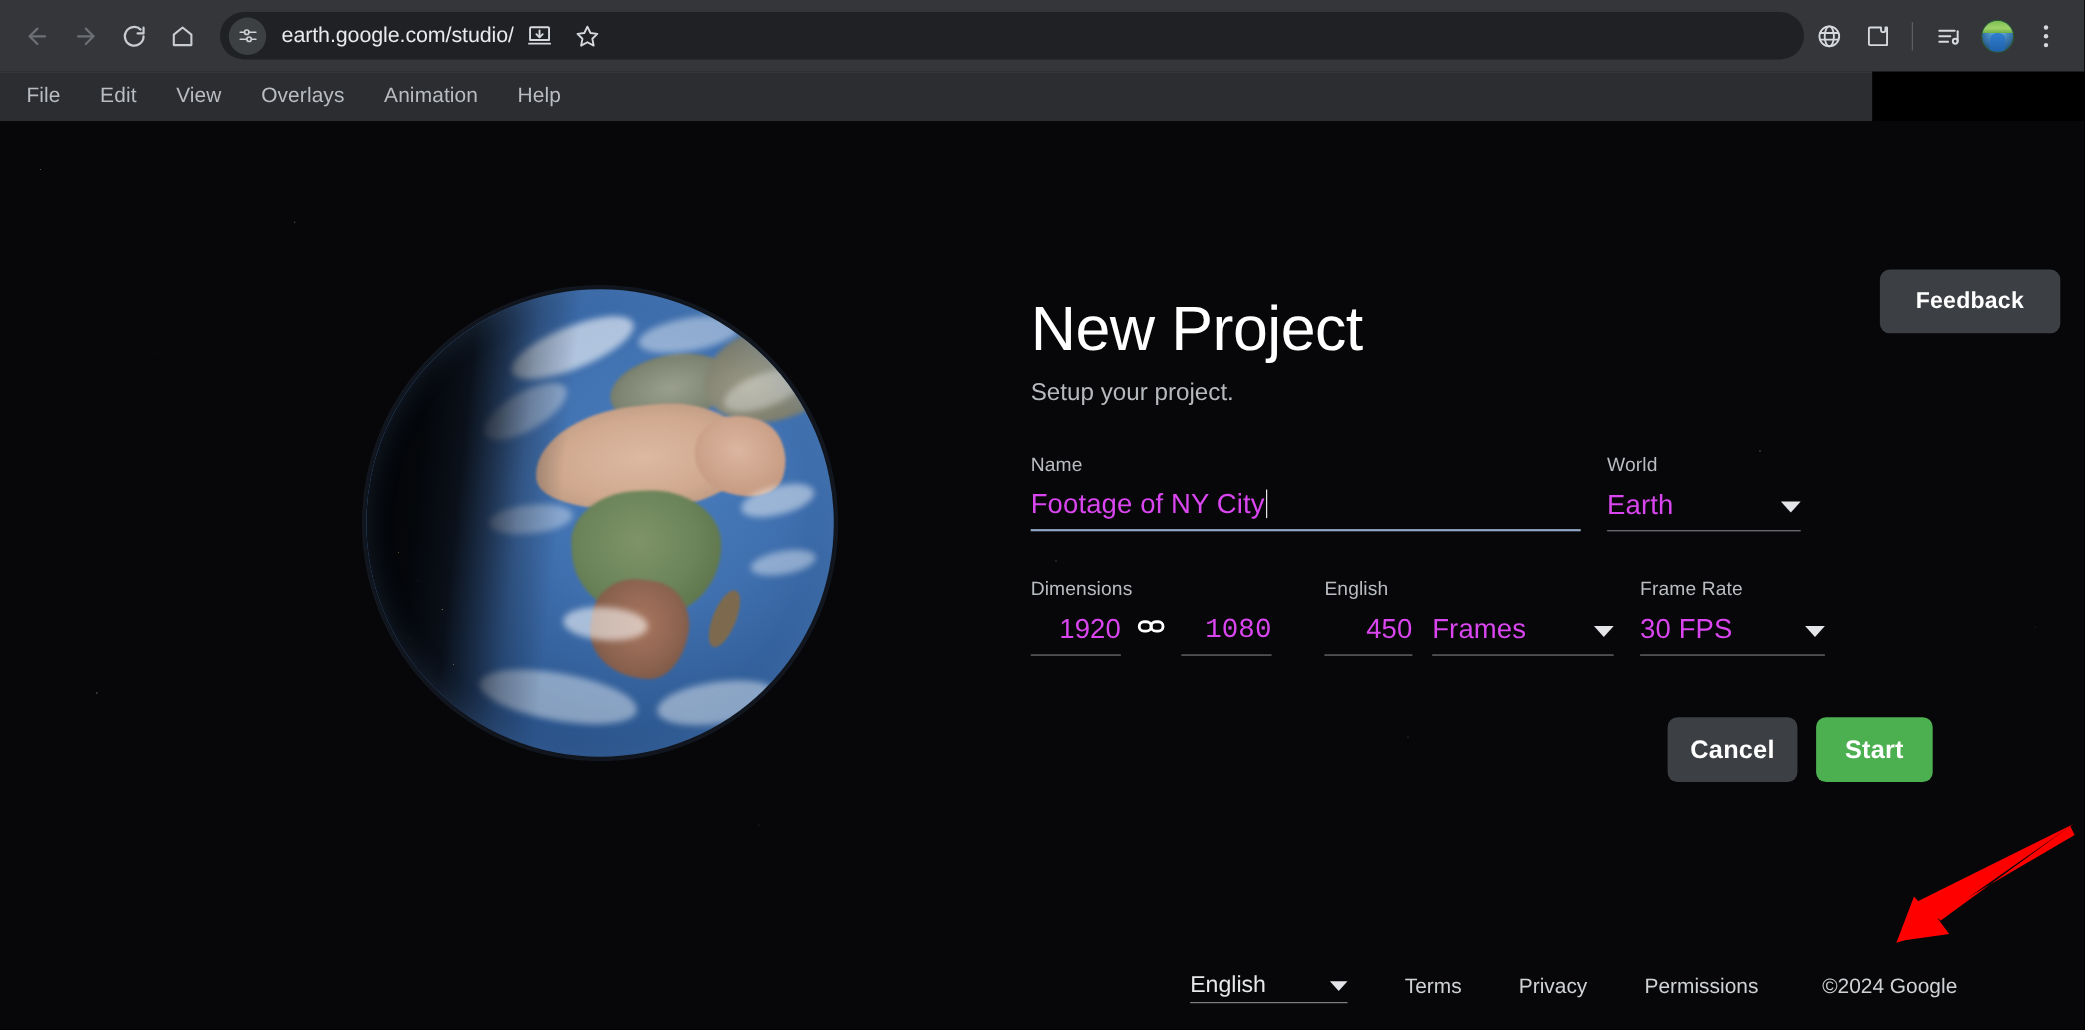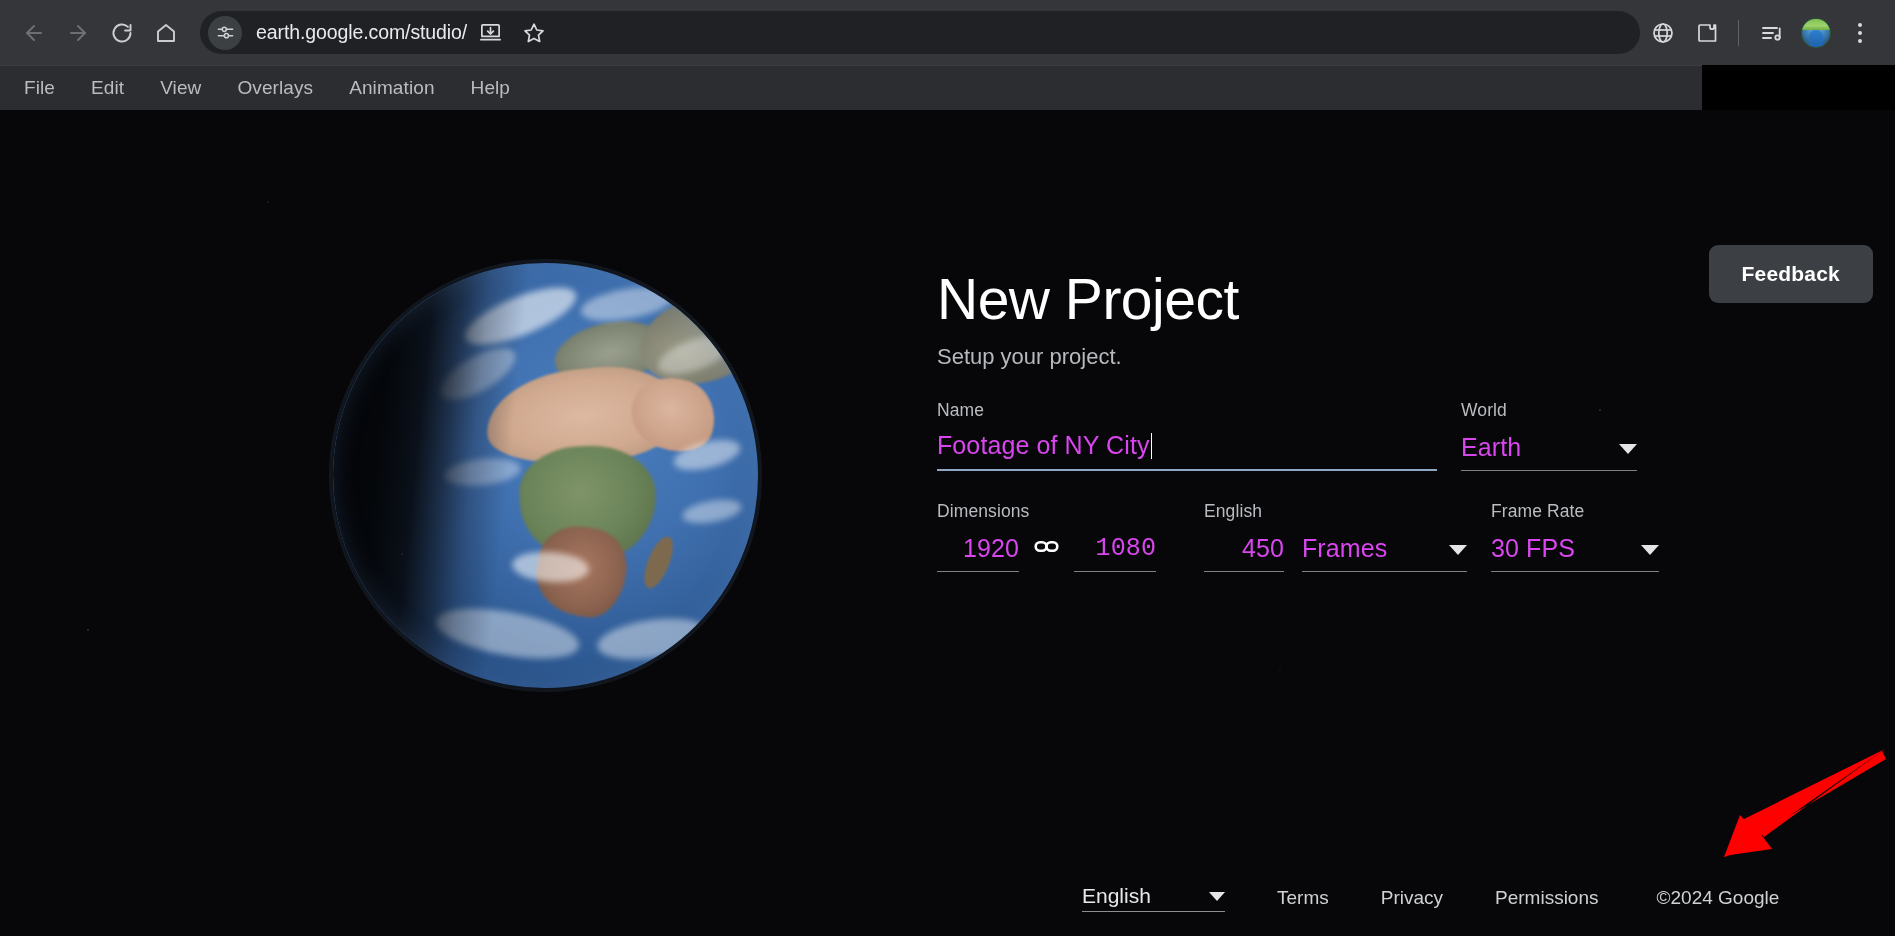--- a/index.html
+++ b/index.html
@@ -218,21 +218,21 @@
     position: absolute; right: 22px; top: 135px;
     background: #3c3f44; color: #fff; font-size: 21px; font-weight: 700;
     padding: 17px 33px; border-radius: 9px; letter-spacing: .2px;
   }
 
   
   .dialog { position: absolute; left: 937px; top: 160px; width: 820px; }
   .dlg-title { color:#fff; font-size: 57px; font-weight: 400; letter-spacing: -0.5px; line-height: 1.05; }
   .dlg-sub { color:#b6b9bd; font-size: 22px; margin-top: 14px; }
 
-  .row { display:flex; margin-top: 30px; }
+  .row { display:flex; margin-top: 42px; }
   .field { display:flex; flex-direction:column; }
   .f-label { color:#b9bcc0; font-size: 17.5px; margin-bottom: 6px; letter-spacing:.1px; }
   .f-ctrl {
     position: relative; display:flex; align-items:flex-end; height: 44px;
     border-bottom: 1px solid #7d8085;
   }
   .f-ctrl.focused { border-bottom: 2px solid #8fa7c4; }
   .f-val {
     color:#d946ef; font-size: 25px; line-height: 1; padding-bottom: 10px;
     white-space: nowrap; letter-spacing: .1px;
@@ -491,20 +491,24 @@
 
         <div class="field fps-f">
           <div class="f-label">Frame Rate</div>
           <div class="f-ctrl">
             <div class="f-val">30 FPS</div>
             <div class="arrow-dn"></div>
           </div>
         </div>
       </div>
 
+      <div class="btn-row">
+        <div class="btn btn-cancel">Cancel</div>
+        <div class="btn btn-start">Start</div>
+      </div>
     </div>
 
     <div class="footer">
       <div class="lang-sel">
         <span class="lang-txt">English</span>
         <span class="lang-arrow"></span>
       </div>
       <div class="foot-link">Terms</div>
       <div class="foot-link">Privacy</div>
       <div class="foot-link">Permissions</div>

